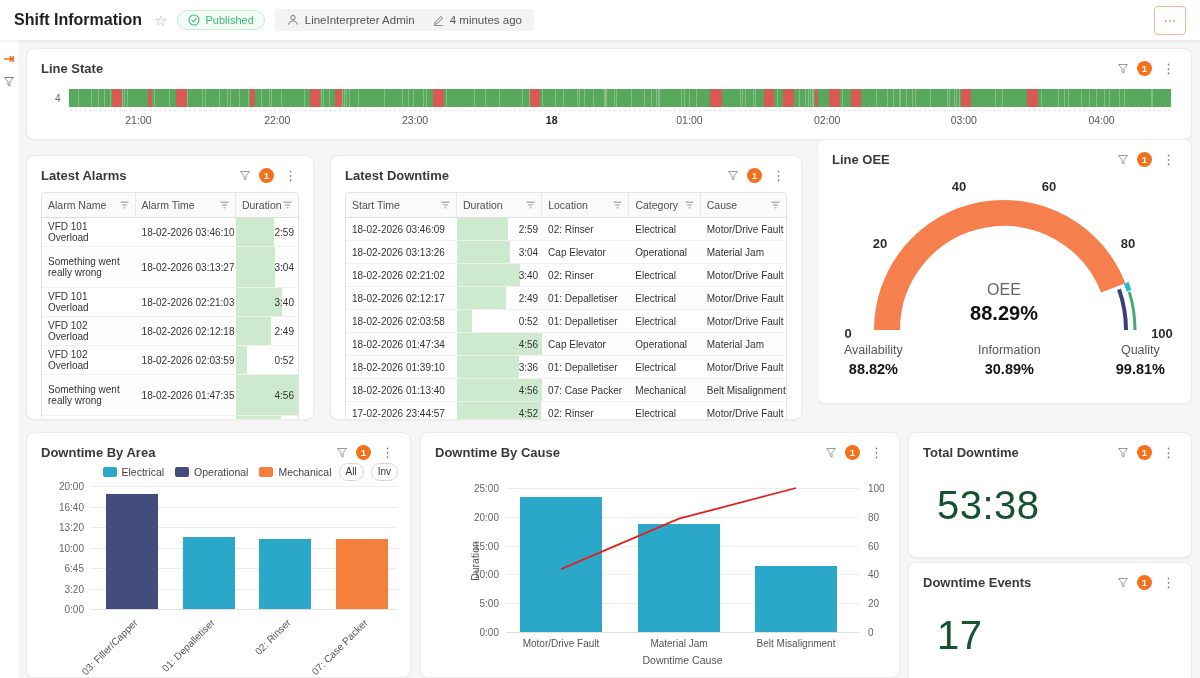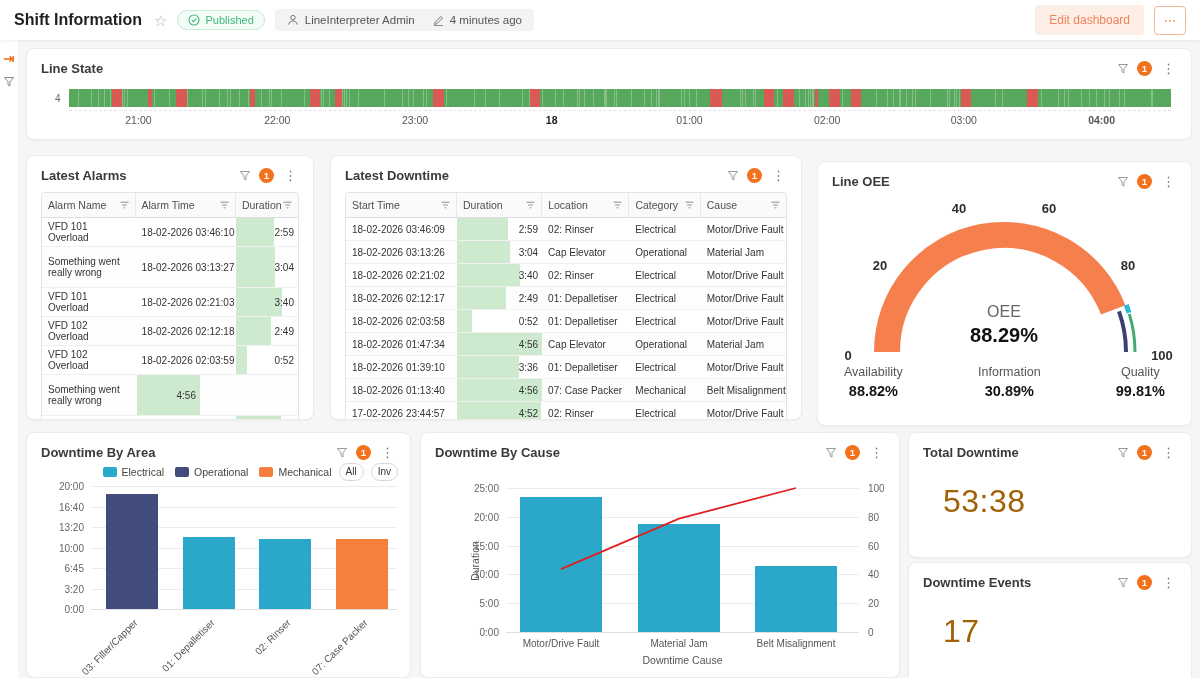--- a/index.html
+++ b/index.html
@@ -30,21 +30,21 @@
   .phead{display:flex;align-items:center;padding:12px 14px 0 14px}
   .ptitle{font-size:13px;font-weight:600;color:#3a3a3a;flex:1}
   .picons{display:flex;align-items:center;gap:8px}
   .funnel{display:inline-flex;cursor:pointer}
   .badge{background:#f2711c;color:#fff;border-radius:50%;width:15px;height:15px;font-size:9.5px;
          display:flex;align-items:center;justify-content:center;font-weight:bold}
   .kebab{color:#6f6f6f;font-size:13px;cursor:pointer;padding:0 2px;line-height:1}
   .p-ls{left:26px;top:48px;width:1166px;height:92px}
   .p-al{left:26px;top:155px;width:288px;height:265px}
   .p-dt{left:330px;top:155px;width:472px;height:265px}
-  .p-oee{left:817px;top:161px;width:375px;height:265px}
+  .p-oee{left:817px;top:139px;width:375px;height:265px}
   .p-area{left:26px;top:432px;width:385px;height:246px}
   .p-cause{left:420px;top:432px;width:480px;height:246px}
   .p-total{left:908px;top:432px;width:284px;height:126px}
   .p-events{left:908px;top:562px;width:284px;height:130px}
   
   .ls-y{position:absolute;left:28px;top:44px;font-size:10px;color:#666}
   .ls-bar{position:absolute;left:42px;right:20px;top:40px;height:18px;background:#57a75c;overflow:hidden}
   .ls-bar i{position:absolute;top:0;bottom:0;width:1px;background:#84bf88}
   .ls-bar b{position:absolute;top:0;bottom:0;background:#d95a52}
   .ls-axisline{position:absolute;left:42px;right:20px;top:61px;border-top:1px dashed #e2e2e2}
@@ -83,21 +83,21 @@
   .ytick{position:absolute;right:100%;padding-right:7px;transform:translateY(-50%);font-size:10px;
          color:#666;white-space:nowrap}
   .vbar{position:absolute;bottom:0}
   .xlab45{position:absolute;width:150px;text-align:right;font-size:10px;color:#555;
           transform-origin:100% 0;transform:rotate(-45deg);white-space:nowrap}
   .xlabh{position:absolute;transform:translateX(-50%);font-size:10px;color:#555;white-space:nowrap}
   .y2tick{position:absolute;left:100%;padding-left:9px;transform:translateY(-50%);font-size:10px;color:#666}
   .axtitle{position:absolute;font-size:10.5px;color:#555}
   .redline{position:absolute;left:0;top:0;overflow:visible}
   
-  .bigval{position:absolute;left:34px;top:50px;font-size:32px;color:#a16207;letter-spacing:.5px}
+  .bigval{position:absolute;left:28px;top:50px;font-size:40px;color:#14532d;letter-spacing:.5px}
 </style>
 </head>
 <body>
 
 <div class="page">
 
   <header class="hdr">
     <span class="ttl">Shift Information</span>
     <span class="star">☆</span>
     <span class="pub">
@@ -116,21 +116,20 @@
         <span>LineInterpreter Admin</span>
       </span>
       <span class="grp">
         <svg width="11" height="11" viewBox="0 0 11 11">
           <path d="M1.6 9.4l.6-2.2 5.7-5.7 1.6 1.6-5.7 5.7zM1 10.7h9" fill="none" stroke="#777" stroke-width="1"></path>
         </svg>
         <span>4 minutes ago</span>
       </span>
     </span>
     <span class="sp"></span>
-    <button class="editbtn">Edit dashboard</button>
     <button class="morebtn">⋯</button>
   </header>
 
   <aside class="rail">
     <span class="collapse-ic">⇥</span>
     <span class="funnel">
       <svg width="12" height="12" viewBox="0 0 12 12">
           <path d="M1.5 1.5h9L7 5.8V10L5 8.8V5.8z" fill="none" stroke="#8a8a8a" stroke-width="1"></path>
         </svg>
     </span>
@@ -300,21 +299,21 @@
       </div>
     <div class="ls-axisline"></div>
     <div class="ls-axis" id="lsAxis">
         <span style="left: 6.3%;">21:00</span>
         <span style="left: 18.9%; text-align: center;">22:00</span>
         <span style="left: 31.4%;">23:00</span>
         <span style="left: 43.8%; font-weight: bold; color: rgb(34, 34, 34);">18</span>
         <span style="left: 56.3%;">01:00</span>
         <span style="left: 68.8%;">02:00</span>
         <span style="left: 81.2%;">03:00</span>
-        <span style="left: 93.7%; font-weight: bold;">04:00</span>
+        <span style="left: 93.7%;">04:00</span>
       </div>
   </section>
 
   <section class="panel p-al">
     <div class="phead">
       <span class="ptitle">Latest Alarms</span>
       <span class="picons">
         <span class="funnel">
             <svg width="12" height="12" viewBox="0 0 12 12">
               <path d="M1.5 1.5h9L7 5.8V10L5 8.8V5.8z" fill="none" stroke="#9a9a9a" stroke-width="1"></path>
@@ -380,20 +379,21 @@
         <div class="trow" style="min-height:23px">
           <div class="tc" style="width:95px">VFD 102 Overload</div>
           <div class="tc nw" style="width:102px">18-02-2026 02:03:59</div>
           <div class="tc dur" style="width:63px">
             <span class="dbar" style="width:17.6%"></span>
             <span class="dnum">0:52</span>
           </div>
         </div>
         <div class="trow" style="min-height:40px">
           <div class="tc" style="width:95px">Something went really wrong</div>
+          <div class="tc nw" style="width:102px">18-02-2026 01:47:35</div>
           <div class="tc dur" style="width:63px">
             <span class="dbar" style="width:100.0%"></span>
             <span class="dnum">4:56</span>
           </div>
         </div>
         <div class="trow" style="min-height:23px">
           <div class="tc" style="width:95px">VFD 102 Overload</div>
           <div class="tc nw" style="width:102px">18-02-2026 01:39:11</div>
           <div class="tc dur" style="width:63px">
             <span class="dbar" style="width:72.6%"></span>

